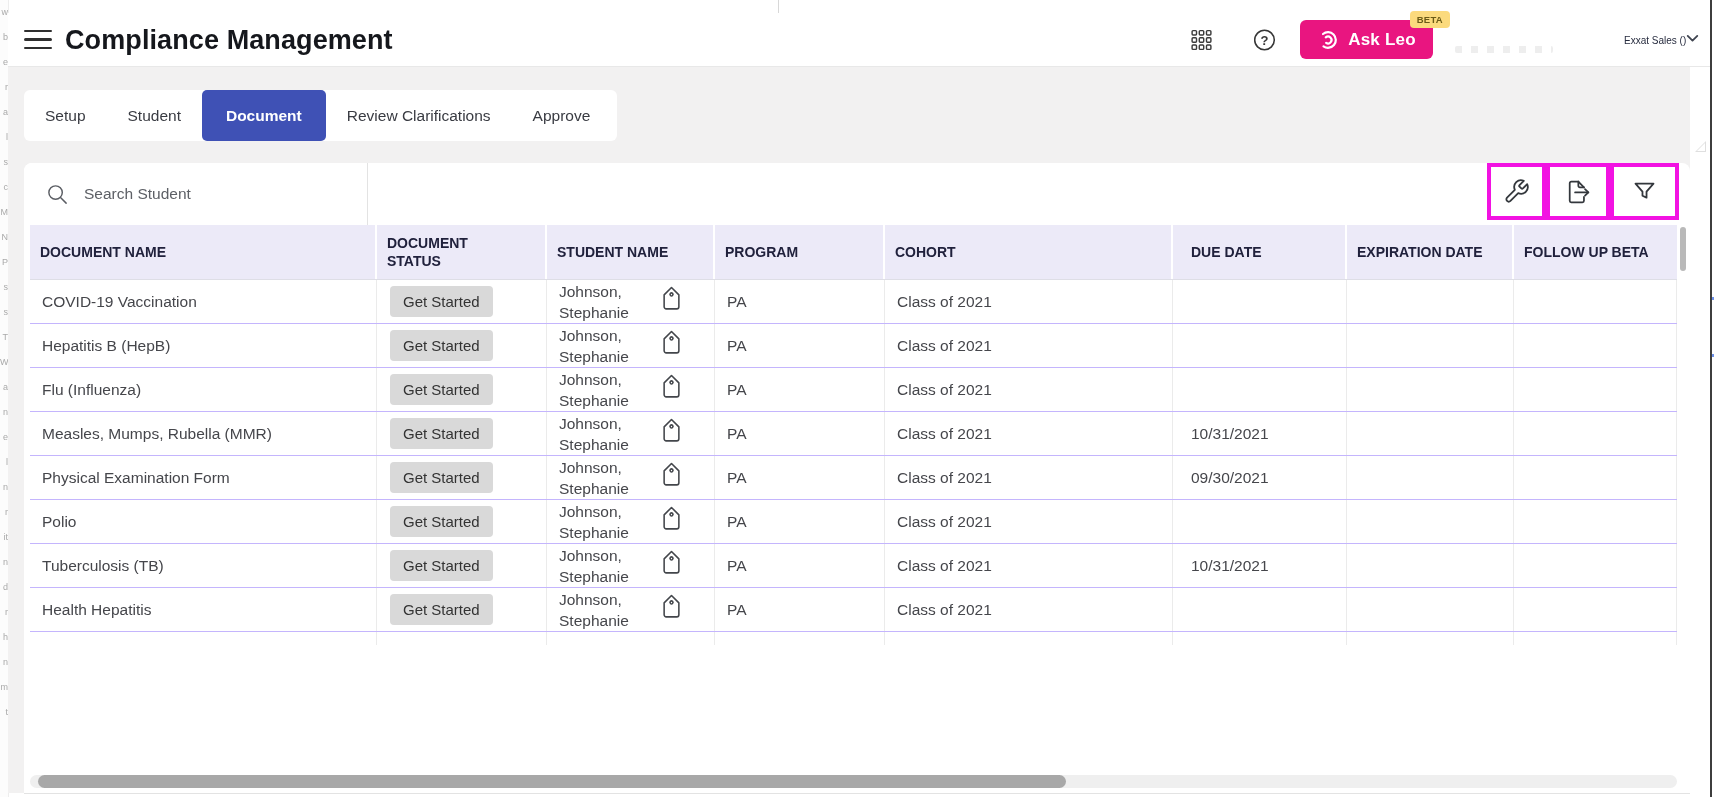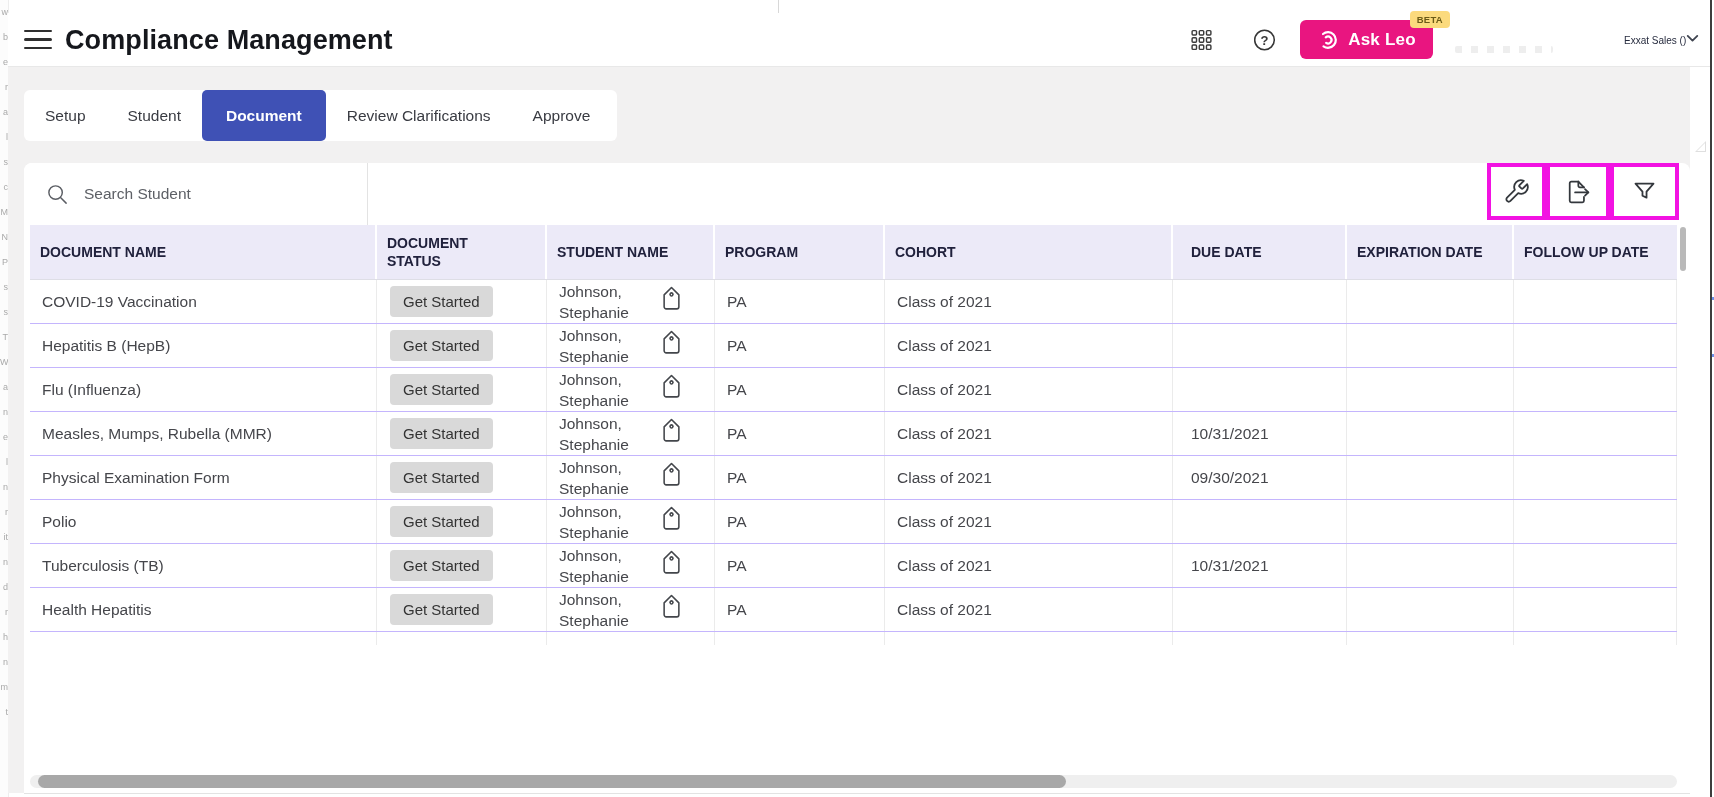--- a/index.html
+++ b/index.html
@@ -215,21 +215,21 @@
     <div class="th c5">
         <span>COHORT</span>
       </div>
     <div class="th c6">
         <span>DUE DATE</span>
       </div>
     <div class="th c7">
         <span>EXPIRATION DATE</span>
       </div>
     <div class="th c8">
-        <span>FOLLOW UP DATE</span>
+        <span>FOLLOW UP BETA</span>
       </div>
   </div>
 
   <div class="tbody">
   <div class="row">
     <div class="cell c1">
       <span>COVID-19 Vaccination</span>
     </div>
     <div class="cell c2">
       <button class="btn-get-started">Get Started</button>

